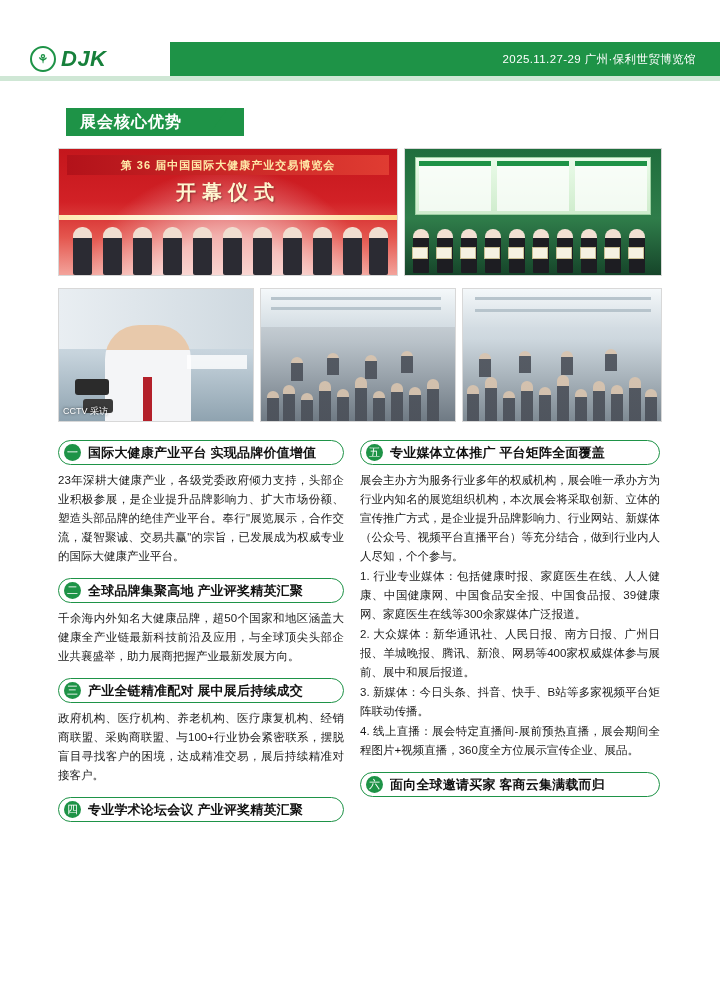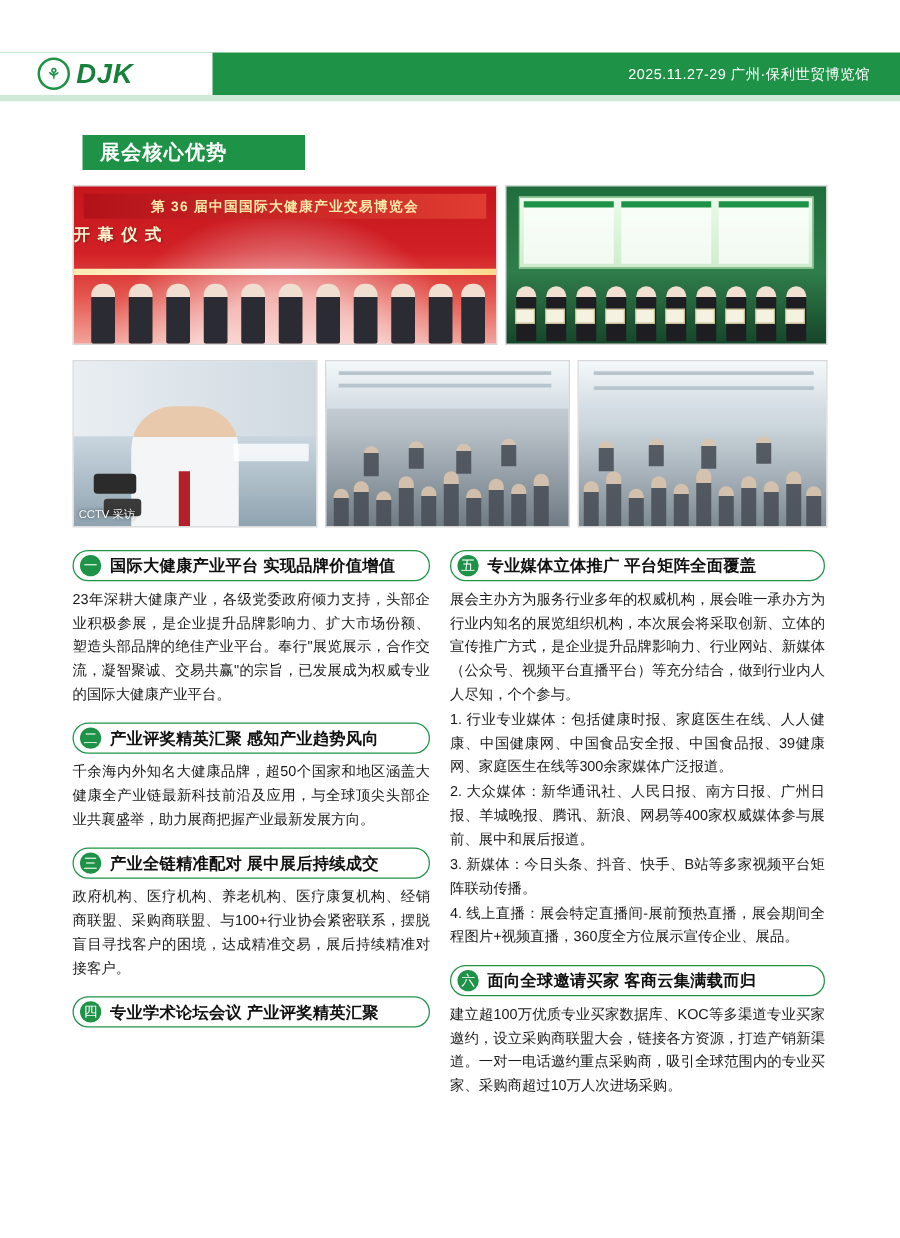--- a/index.html
+++ b/index.html
@@ -136,21 +136,21 @@
   }
   #photo-ceremony .banner {
     position: absolute; top: 6px; left: 8px; right: 8px; height: 20px;
     background: linear-gradient(90deg,#b3121a,#e03c32);
     color: #ffe9a8; font-size: 11px; font-weight: bold;
     display: flex; align-items: center; justify-content: center;
     letter-spacing: 1px;
   }
   #photo-ceremony .bigtext {
     position: absolute; top: 30px; left: 0; right: 0;
-    color: #fff6d0; font-size: 13px; font-weight: bold;
+    text-align: center; color: #fff6d0; font-size: 20px; font-weight: bold;
     letter-spacing: 6px;
     text-shadow: 1px 1px 2px rgba(0,0,0,.35);
   }
   #photo-ceremony .ribbon {
     position: absolute; top: 66px; left: 0; right: 0; height: 5px;
     background: linear-gradient(90deg,#ffe9b0,#fff,#ffd98a);
   }
   #photo-ceremony .people {
     position: absolute; bottom: 0; left: 0; right: 0; height: 56px;
   }
@@ -424,21 +424,21 @@
       <span class="head-text">国际大健康产业平台 实现品牌价值增值</span>
     </div>
     <div class="body-text">
       <p>23年深耕大健康产业，各级党委政府倾力支持，头部企业积极参展，是企业提升品牌影响力、扩大市场份额、塑造头部品牌的绝佳产业平台。奉行"展览展示，合作交流，凝智聚诚、交易共赢"的宗旨，已发展成为权威专业的国际大健康产业平台。</p>
     </div>
   </div>
 
   <div class="item">
     <div class="item-head">
       <span class="num-badge">二</span>
-      <span class="head-text">产业评奖精英汇聚 感知产业趋势风向</span>
+      <span class="head-text">全球品牌集聚高地 产业评奖精英汇聚</span>
     </div>
     <div class="body-text">
       <p>千余海内外知名大健康品牌，超50个国家和地区涵盖大健康全产业链最新科技前沿及应用，与全球顶尖头部企业共襄盛举，助力展商把握产业最新发展方向。</p>
     </div>
   </div>
 
   <div class="item">
     <div class="item-head">
       <span class="num-badge">三</span>
       <span class="head-text">产业全链精准配对 展中展后持续成交</span>
@@ -470,19 +470,16 @@
       <p>3. 新媒体：今日头条、抖音、快手、B站等多家视频平台矩阵联动传播。</p>
       <p>4. 线上直播：展会特定直播间-展前预热直播，展会期间全程图片+视频直播，360度全方位展示宣传企业、展品。</p>
     </div>
   </div>
 
   <div class="item">
     <div class="item-head">
       <span class="num-badge">六</span>
       <span class="head-text">面向全球邀请买家 客商云集满载而归</span>
     </div>
-    <div class="body-text">
-      <p>建立超100万优质专业买家数据库、KOC等多渠道专业买家邀约，设立采购商联盟大会，链接各方资源，打造产销新渠道。一对一电话邀约重点采购商，吸引全球范围内的专业买家、采购商超过10万人次进场采购。</p>
-    </div>
   </div>
 </div>
 
 <div class="footer-space"></div>
 
 </body></html>

